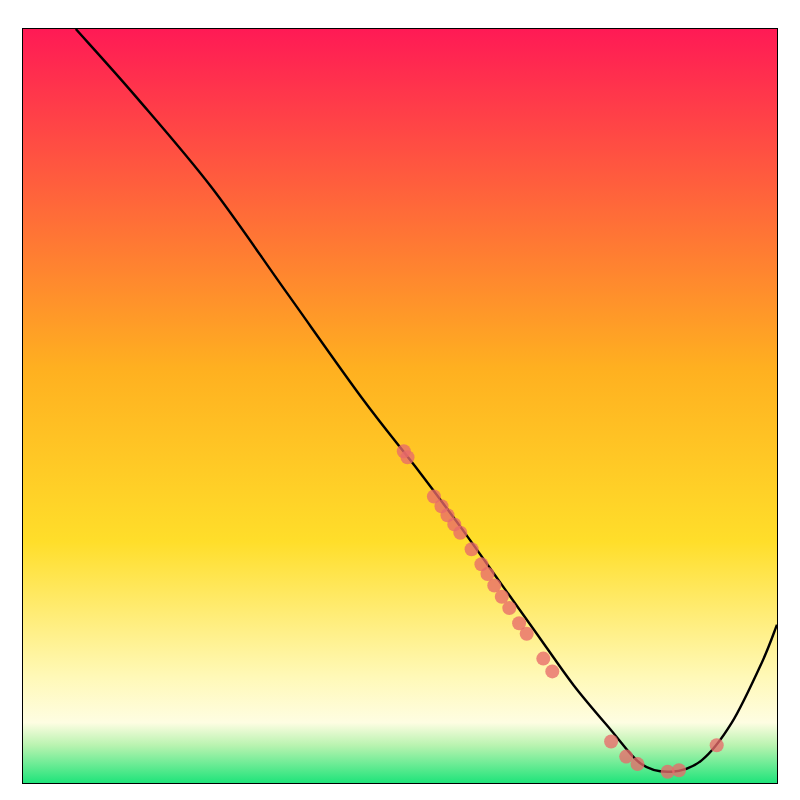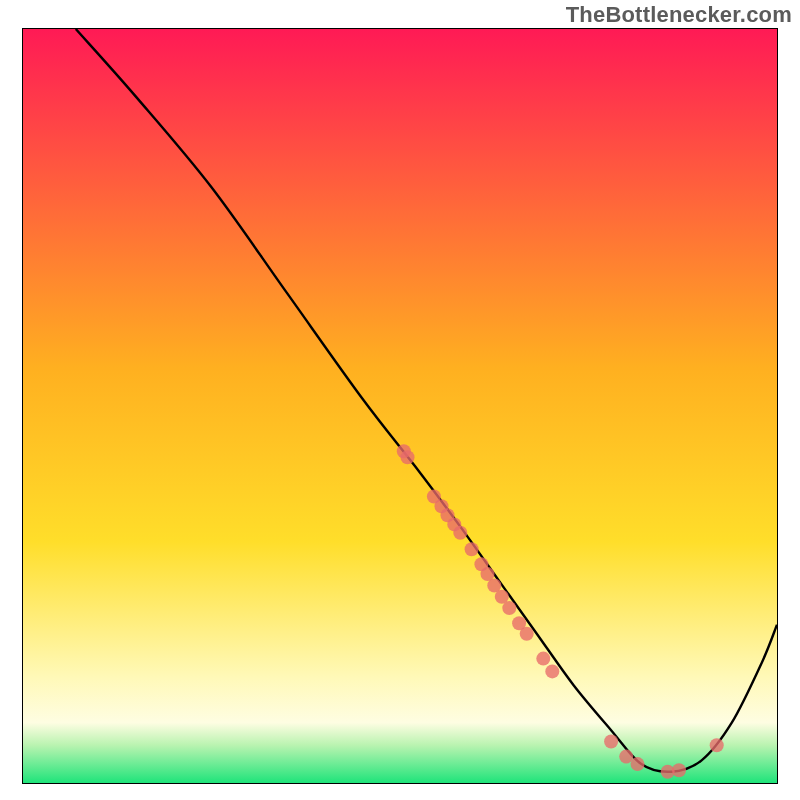--- a/index.html
+++ b/index.html
@@ -41,21 +41,20 @@
   }
   svg.curve {
     position: absolute;
     inset: 0;
   }
 </style>
 </head>
 <body>
 
 <div class="outer">
-  <div class="attrib">TheBottlenecker.com</div>
 
   <div class="plot-frame">
     <svg class="bg-gradient" viewBox="0 0 754 754" preserveAspectRatio="none">
       <defs>
         <linearGradient id="bgGrad" x1="0" y1="0" x2="0" y2="1">
           <stop id="g0" offset="0%" stop-color="#ff1a55"></stop>
           <stop id="g1" offset="45%" stop-color="#ffb020"></stop>
           <stop id="g2" offset="68%" stop-color="#ffde2a"></stop>
           <stop id="g3" offset="86%" stop-color="#fff9b8"></stop>
           <stop id="g4" offset="92%" stop-color="#fefde2"></stop>

